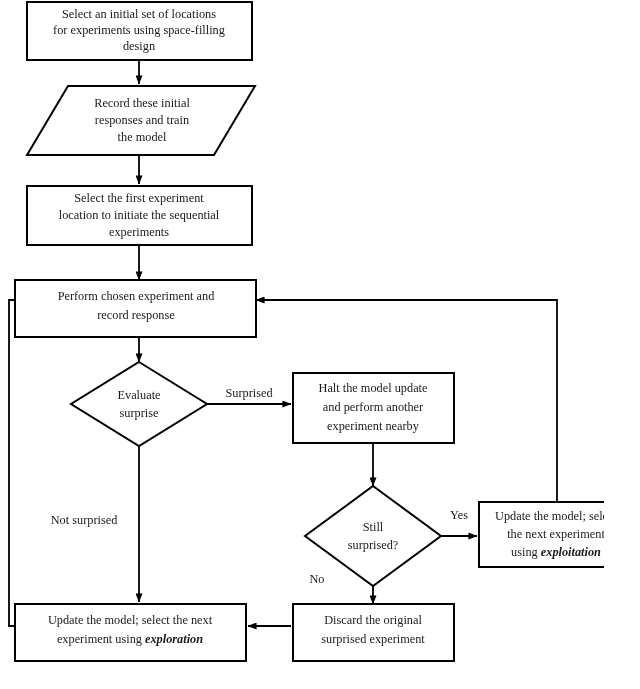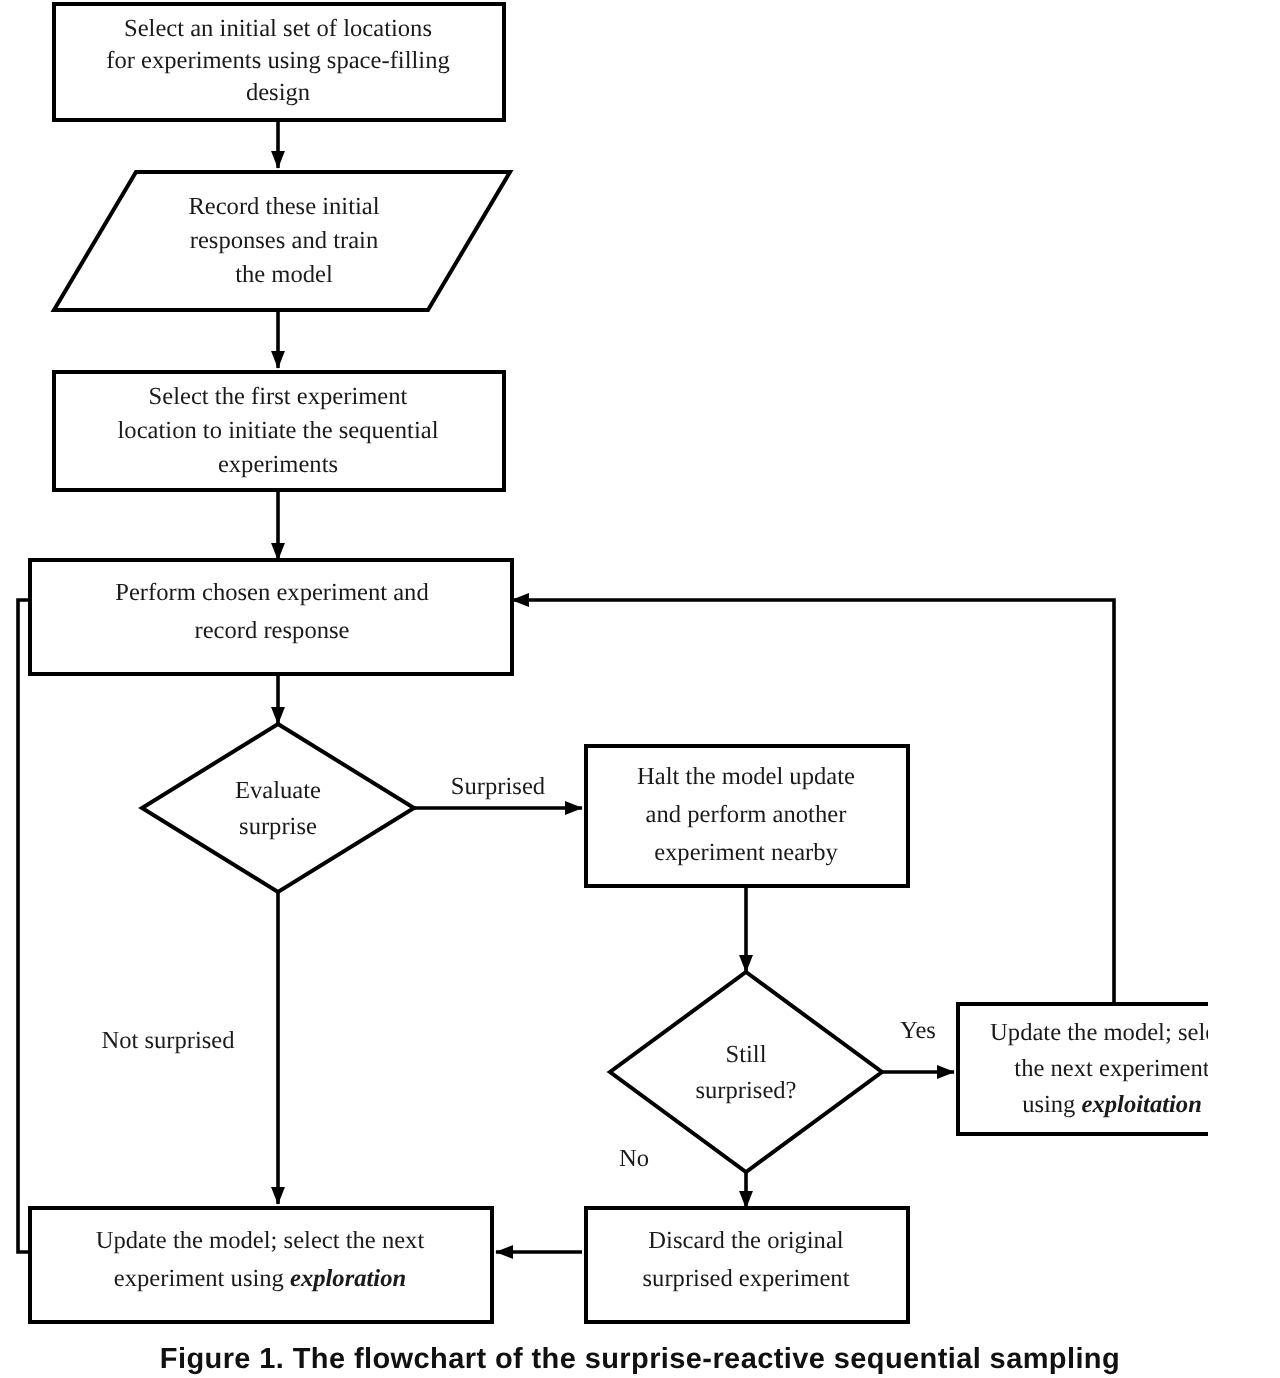--- a/index.html
+++ b/index.html
@@ -169,15 +169,14 @@
     </g>
 
     <g>
       <text class="edgelabel" x="249" y="394">Surprised</text>
       <text class="edgelabel" x="84" y="521">Not surprised</text>
       <text class="edgelabel" x="459" y="516">Yes</text>
       <text class="edgelabel" x="317" y="580">No</text>
     </g>
   </svg>
 
-  <div class="caption">Figure 1.    The flowchart of the surprise-reactive sequential sampling</div>
 
 </div>
 
 </body></html>

